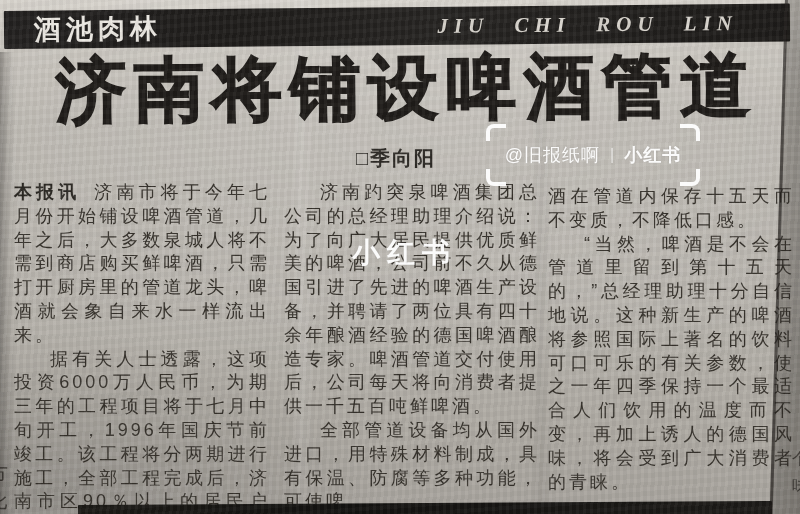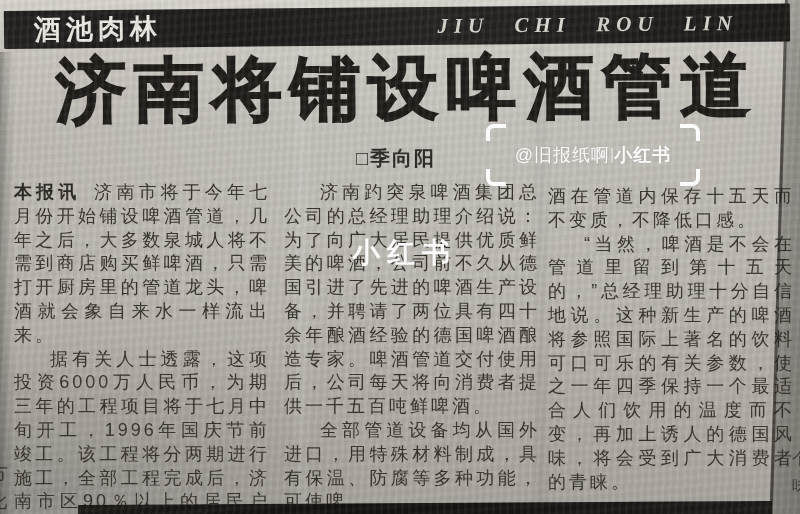--- a/index.html
+++ b/index.html
@@ -33,21 +33,21 @@
   .banner-py{color:#d9d5ce;font-family:"Liberation Serif","DejaVu Serif",serif;font-style:italic;
     font-size:21px;font-weight:700;letter-spacing:6px;word-spacing:14px;padding-right:52px;}
   
   .headline{position:absolute;left:56px;top:48px;width:712px;z-index:2;margin:0;
     transform:rotate(-0.45deg);color:#1f1c19;font-size:70px;font-weight:900;line-height:80px;
     letter-spacing:8px;white-space:nowrap;-webkit-text-stroke:1.5px #1f1c19;}
   .byline{position:absolute;left:356px;top:145px;z-index:2;color:#2e2b27;
     font-size:20px;font-weight:700;letter-spacing:2px;}
   
   .wm-tag{position:absolute;left:486px;top:124px;width:214px;height:62px;z-index:6;
-    display:flex;align-items:center;justify-content:center;gap:0;
+    display:flex;align-items:center;justify-content:center;gap:10px;
     color:rgba(255,255,255,0.94);text-shadow:0 0 2px rgba(0,0,0,0.10);}
   .wm-bracket{position:absolute;width:16px;height:13px;border:0 solid rgba(255,255,255,0.94);}
   .wm-tl{left:0;top:0;border-left-width:4px;border-top-width:4px;border-top-left-radius:8px;}
   .wm-tr{right:0;top:0;border-right-width:4px;border-top-width:4px;border-top-right-radius:8px;}
   .wm-bl{left:0;bottom:0;border-left-width:4px;border-bottom-width:4px;border-bottom-left-radius:8px;}
   .wm-br{right:0;bottom:0;border-right-width:4px;border-bottom-width:4px;border-bottom-right-radius:8px;}
   .wm-handle{font-size:18px;font-weight:500;letter-spacing:1px;}
   .wm-sep{font-size:16px;opacity:0.65;font-weight:300;}
   .wm-brand{font-size:18px;font-weight:900;letter-spacing:1px;}
   .wm-center{position:absolute;left:352px;top:234px;z-index:6;color:rgba(255,255,255,0.95);

